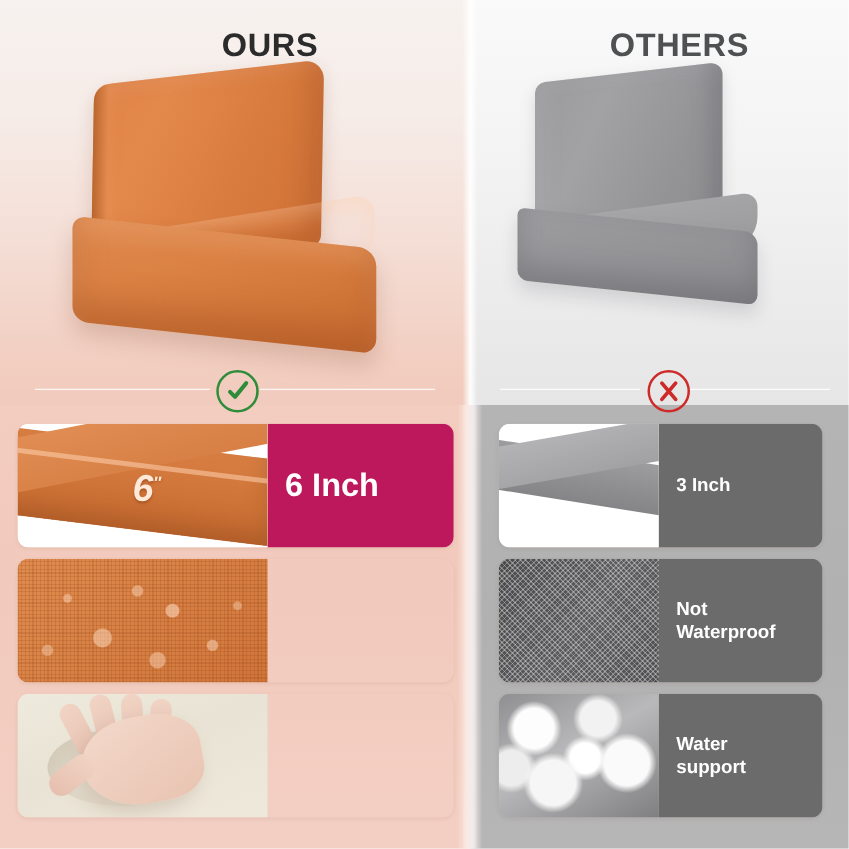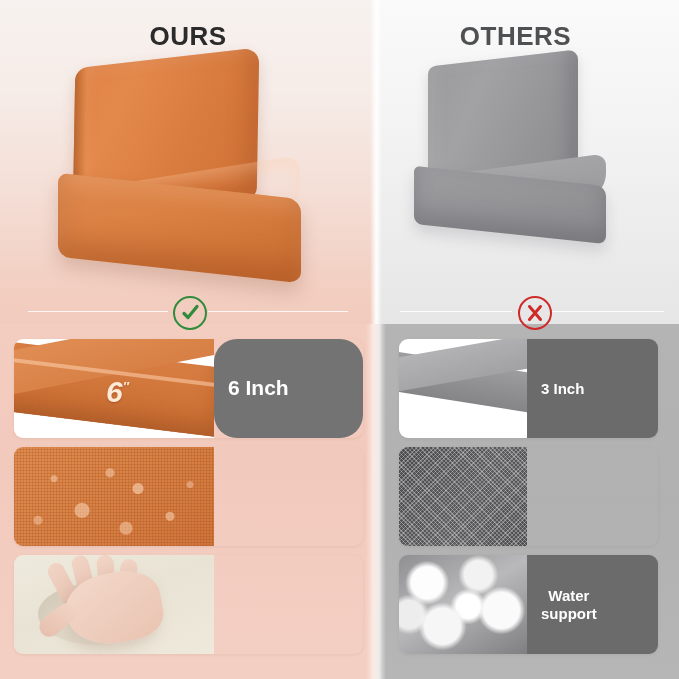--- a/index.html
+++ b/index.html
@@ -32,21 +32,21 @@
     position:absolute;left:370px;top:0;width:12px;height:679px;
     background:linear-gradient(90deg,rgba(255,255,255,0) 0%,rgba(255,255,255,.85) 45%,rgba(255,255,255,.9) 55%,rgba(255,255,255,0) 100%);
   }
   .seam-low{
     position:absolute;left:366px;top:324px;width:20px;height:355px;
     background:linear-gradient(90deg,rgba(248,225,216,0) 0%,rgba(250,233,226,.95) 40%,rgba(240,236,235,.95) 60%,rgba(182,182,182,0) 100%);
   }
 
   
   .title{
-    position:absolute;top:21px;font-weight:bold;font-size:26px;letter-spacing:.5px;
+    position:absolute;top:21px;font-weight:bold;font-size:26px;letter-spacing:.5px;margin-left:28px;
   }
   .title-ours{left:0;width:376px;text-align:center;color:#2b2b2b;}
   .title-others{left:364px;width:303px;text-align:center;color:#4e5052;}
 
   
   .hero{position:absolute;}
   .hero-ours{left:58px;top:58px;width:260px;height:240px;}
   .hero-others{left:414px;top:58px;width:205px;height:208px;}
 
   .cu-back, .cu-seat{position:absolute;}
@@ -112,38 +112,38 @@
     background:rgba(255,255,255,.85);
   }
   .rule-l1{left:28px;width:140px;}
   .rule-l2{left:208px;width:140px;}
   .rule-r1{left:400px;width:112px;}
   .rule-r2{left:552px;width:112px;}
 
   
   .col{position:absolute;}
   .col-left{left:14px;top:339px;width:349px;}
-  .col-right{left:399px;top:339px;width:259px;text-align:center;}
+  .col-right{left:399px;top:339px;width:259px;}
 
   .card{
     display:flex;border-radius:9px;overflow:hidden;margin-bottom:9px;
     box-shadow:0 1px 3px rgba(120,80,60,.10);
   }
   .card-left{height:99px;}
   .card-right{height:99px;}
 
   .card-img{position:relative;overflow:hidden;background:#fff;}
   .card-left  .card-img{width:200px;}
   .card-right .card-img{width:128px;}
 
   .card-label{
     display:flex;align-items:center;padding-left:14px;padding-right:8px;
     color:#ffffff;font-weight:bold;line-height:1.18;
   }
-  .card-left  .card-label{flex:1;background:#737373;font-size:21px;border-radius:23px;}
+  .card-left  .card-label{flex:1;background:#be185d;font-size:26px;}
   .card-right .card-label{flex:1;background:#6b6b6b;font-size:15px;}
 
   
   .img-foam6{background:#ffffff;}
   .img-foam6 .slab{
     position:absolute;left:-26px;top:14px;width:226px;height:70px;
     background:linear-gradient(180deg,#d97f44 0%,#cf7438 55%,#c46b31 100%);
     transform:skewY(7deg);
     box-shadow:inset 0 -10px 18px rgba(140,65,25,.35);
   }
@@ -317,20 +317,26 @@
         <div class="s"></div>
         <div class="s-top"></div>
       </div>
       <div class="card-label">
         <span>3 Inch</span>
       </div>
     </div>
 
     <div class="card card-right">
       <div class="card-img img-mesh"></div>
+      <div class="card-label">
+        <span>
+          <span>Not</span><br>
+          <span>Waterproof</span>
+        </span>
+      </div>
     </div>
 
     <div class="card card-right">
       <div class="card-img img-fluff"></div>
       <div class="card-label">
         <span>
           <span>Water</span><br>
           <span>support</span>
         </span>
       </div>

